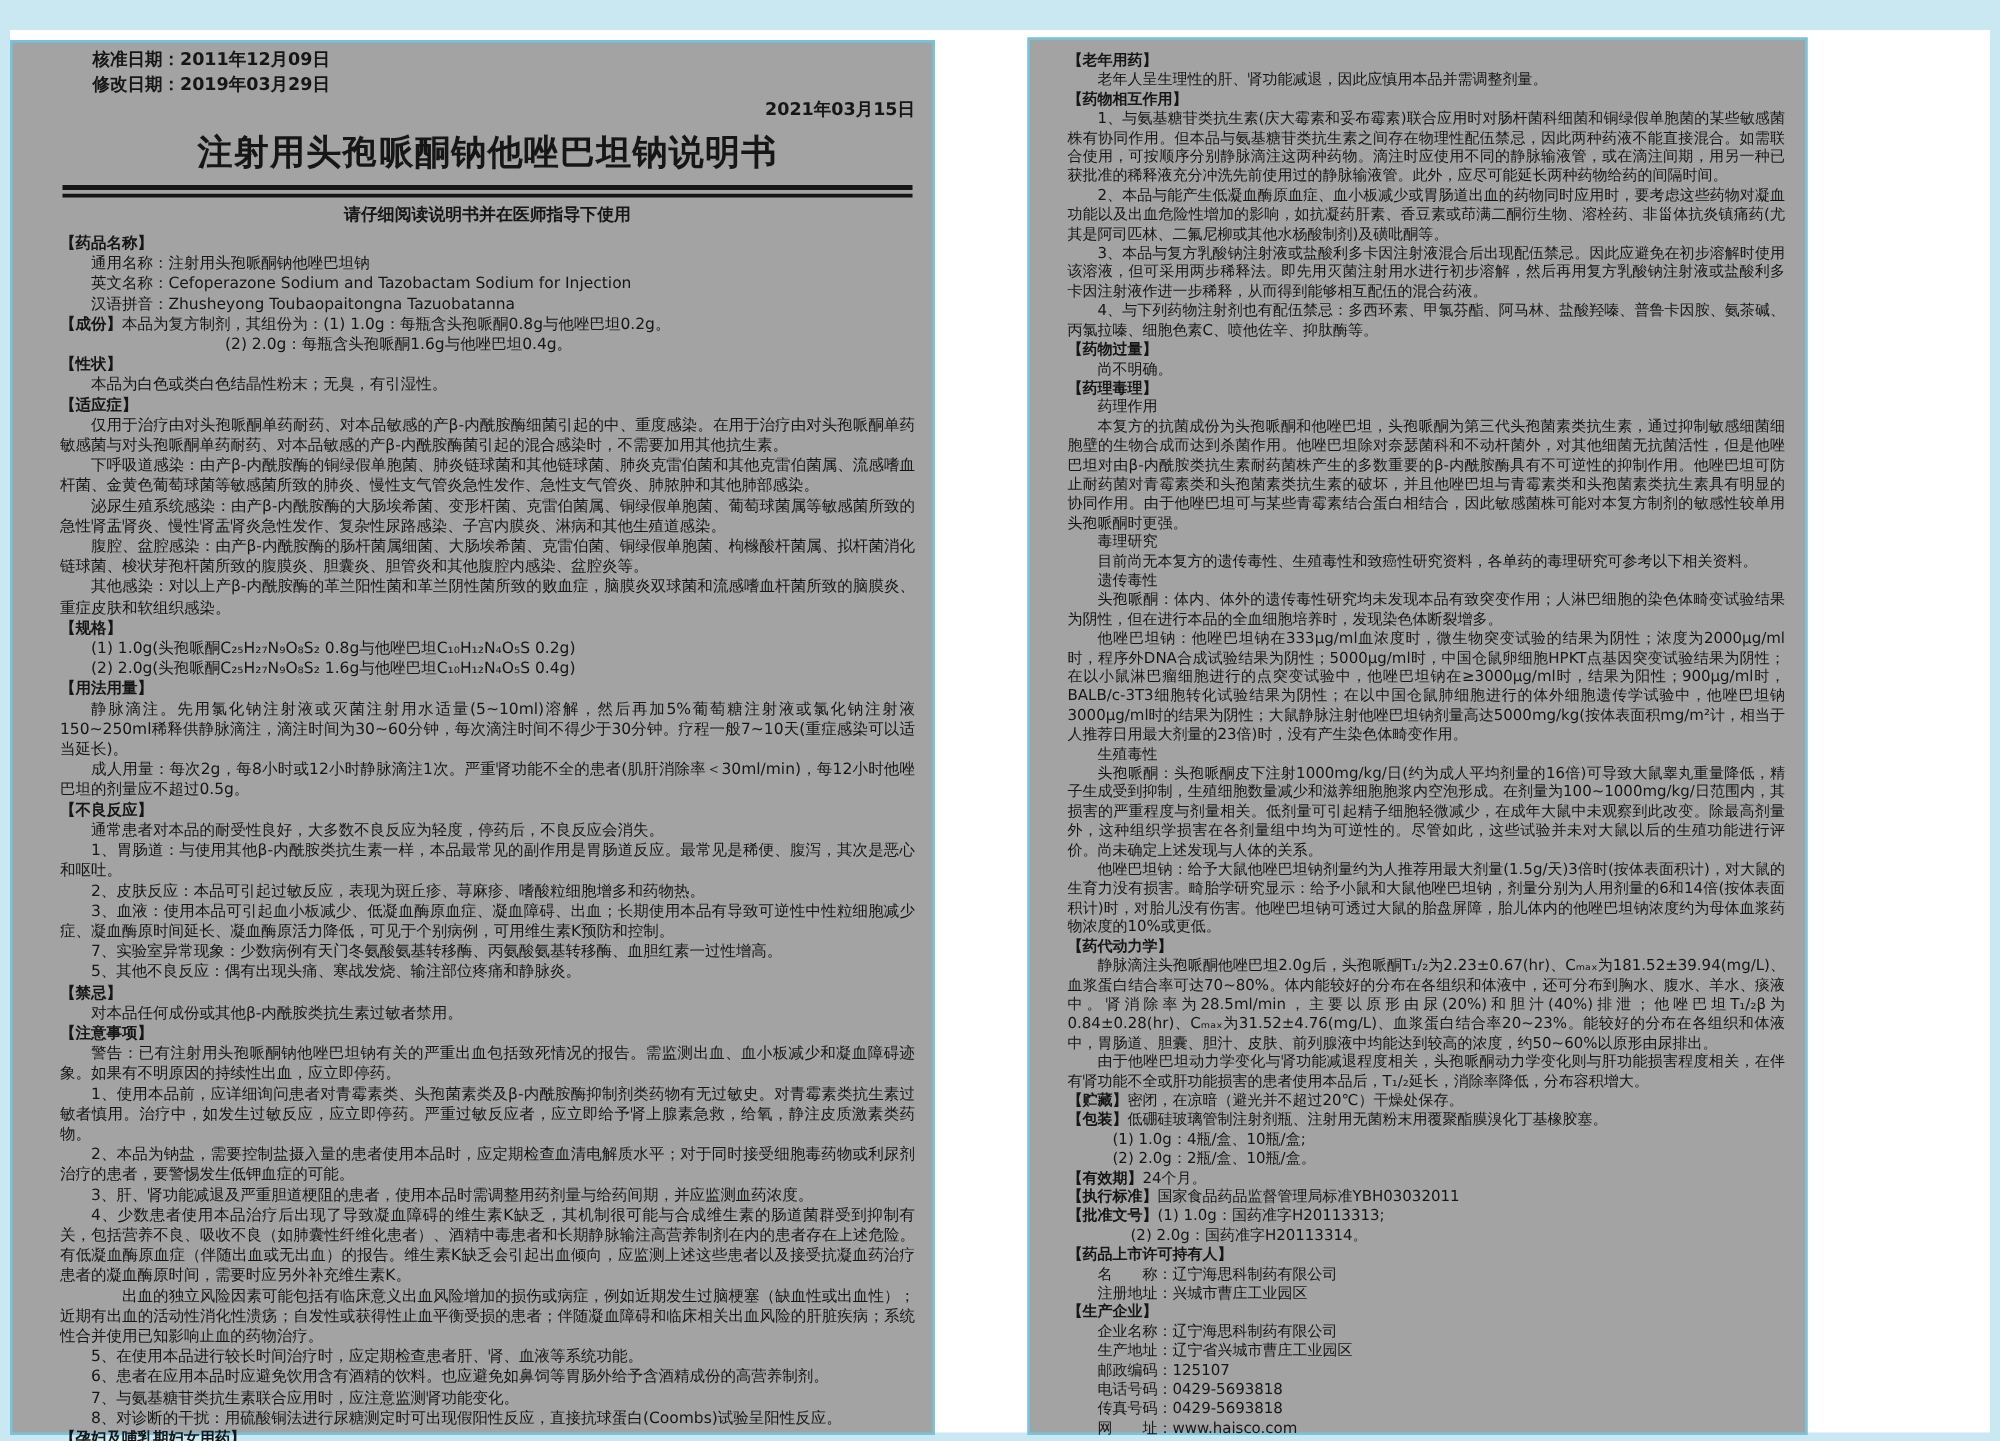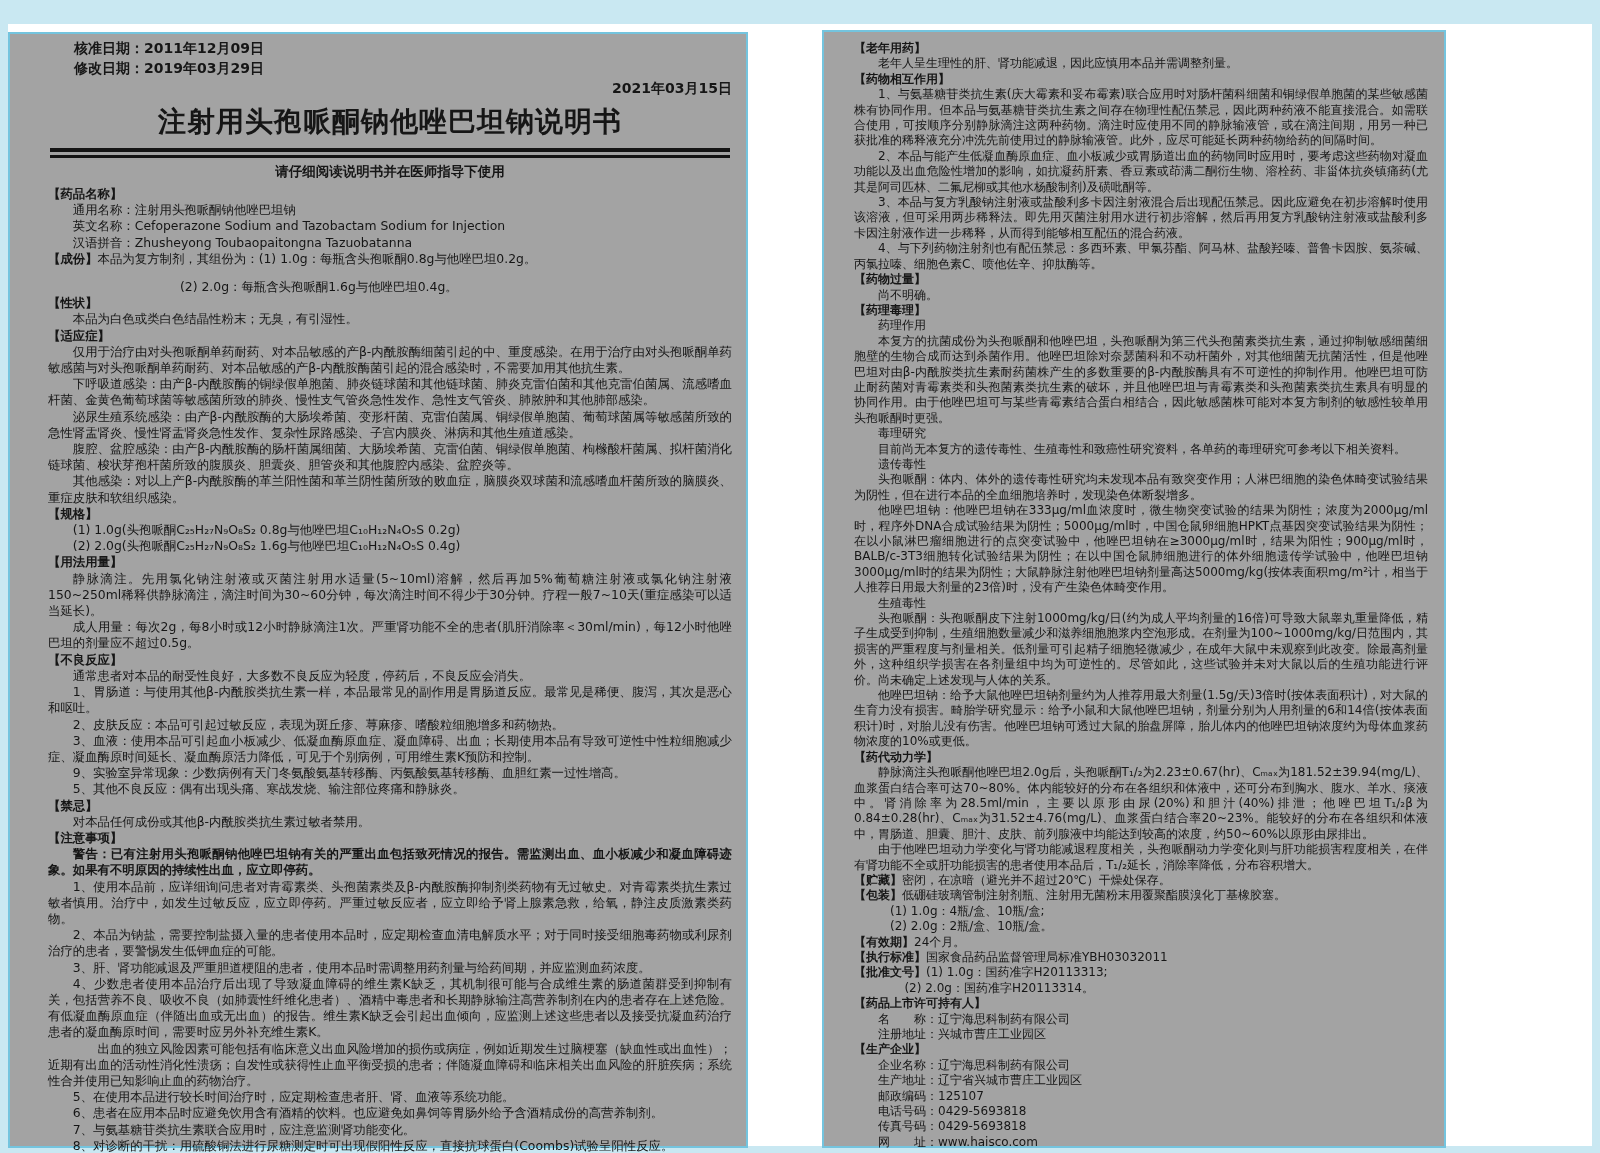--- a/index.html
+++ b/index.html
@@ -59,22 +59,22 @@
     font-size:13.5px;
     margin:3px 0 5px;
   }
 
   
   .para{font-size:12.4px;line-height:16.2px;text-align:justify;}
   .page-right .para{font-size:12px;line-height:15.4px;}
   .sec-h{font-weight:bold;}
   .ind{text-indent:2em;}
   .ind4{text-indent:4em;}
-  .bold{font-weight:bold;}
-  .pad-coform{padding-left:132px;margin-top:12px;}
+  .bold{font-weight:normal;}
+  .pad-coform{padding-left:132px;}
   .pad3{padding-left:3em;}
   .pad42{padding-left:4.2em;}
 </style>
 </head>
 <body>
 
 <div class="strip strip-top"></div>
 <div class="strip strip-bottom"></div>
 <div class="strip strip-left"></div>
 <div class="strip strip-right"></div>
@@ -107,21 +107,21 @@
       <div class="para ind"><span>(1) 1.0g(头孢哌酮C₂₅H₂₇N₉O₈S₂  0.8g与他唑巴坦C₁₀H₁₂N₄O₅S  0.2g)</span></div>
       <div class="para ind"><span>(2) 2.0g(头孢哌酮C₂₅H₂₇N₉O₈S₂  1.6g与他唑巴坦C₁₀H₁₂N₄O₅S  0.4g)</span></div>
       <div class="para"><span class="sec-h">【用法用量】</span></div>
       <div class="para ind"><span>静脉滴注。先用氯化钠注射液或灭菌注射用水适量(5~10ml)溶解，然后再加5%葡萄糖注射液或氯化钠注射液150~250ml稀释供静脉滴注，滴注时间为30~60分钟，每次滴注时间不得少于30分钟。疗程一般7~10天(重症感染可以适当延长)。</span></div>
       <div class="para ind"><span>成人用量：每次2g，每8小时或12小时静脉滴注1次。严重肾功能不全的患者(肌肝消除率＜30ml/min)，每12小时他唑巴坦的剂量应不超过0.5g。</span></div>
       <div class="para"><span class="sec-h">【不良反应】</span></div>
       <div class="para ind"><span>通常患者对本品的耐受性良好，大多数不良反应为轻度，停药后，不良反应会消失。</span></div>
       <div class="para ind"><span>1、胃肠道：与使用其他β-内酰胺类抗生素一样，本品最常见的副作用是胃肠道反应。最常见是稀便、腹泻，其次是恶心和呕吐。</span></div>
       <div class="para ind"><span>2、皮肤反应：本品可引起过敏反应，表现为斑丘疹、荨麻疹、嗜酸粒细胞增多和药物热。</span></div>
       <div class="para ind"><span>3、血液：使用本品可引起血小板减少、低凝血酶原血症、凝血障碍、出血；长期使用本品有导致可逆性中性粒细胞减少症、凝血酶原时间延长、凝血酶原活力降低，可见于个别病例，可用维生素K预防和控制。</span></div>
-      <div class="para ind"><span>9、实验室异常现象：少数病例有天门冬氨酸氨基转移酶、丙氨酸氨基转移酶、血胆红素一过性增高。</span></div>
+      <div class="para ind"><span>7、实验室异常现象：少数病例有天门冬氨酸氨基转移酶、丙氨酸氨基转移酶、血胆红素一过性增高。</span></div>
       <div class="para ind"><span>5、其他不良反应：偶有出现头痛、寒战发烧、输注部位疼痛和静脉炎。</span></div>
       <div class="para"><span class="sec-h">【禁忌】</span></div>
       <div class="para ind"><span>对本品任何成份或其他β-内酰胺类抗生素过敏者禁用。</span></div>
       <div class="para"><span class="sec-h">【注意事项】</span></div>
       <div class="para ind bold"><span>警告：已有注射用头孢哌酮钠他唑巴坦钠有关的严重出血包括致死情况的报告。需监测出血、血小板减少和凝血障碍迹象。如果有不明原因的持续性出血，应立即停药。</span></div>
       <div class="para ind"><span>1、使用本品前，应详细询问患者对青霉素类、头孢菌素类及β-内酰胺酶抑制剂类药物有无过敏史。对青霉素类抗生素过敏者慎用。治疗中，如发生过敏反应，应立即停药。严重过敏反应者，应立即给予肾上腺素急救，给氧，静注皮质激素类药物。</span></div>
       <div class="para ind"><span>2、本品为钠盐，需要控制盐摄入量的患者使用本品时，应定期检查血清电解质水平；对于同时接受细胞毒药物或利尿剂治疗的患者，要警惕发生低钾血症的可能。</span></div>
       <div class="para ind"><span>3、肝、肾功能减退及严重胆道梗阻的患者，使用本品时需调整用药剂量与给药间期，并应监测血药浓度。</span></div>
       <div class="para ind"><span>4、少数患者使用本品治疗后出现了导致凝血障碍的维生素K缺乏，其机制很可能与合成维生素的肠道菌群受到抑制有关，包括营养不良、吸收不良（如肺囊性纤维化患者）、酒精中毒患者和长期静脉输注高营养制剂在内的患者存在上述危险。有低凝血酶原血症（伴随出血或无出血）的报告。维生素K缺乏会引起出血倾向，应监测上述这些患者以及接受抗凝血药治疗患者的凝血酶原时间，需要时应另外补充维生素K。</span></div>
       <div class="para ind4"><span>出血的独立风险因素可能包括有临床意义出血风险增加的损伤或病症，例如近期发生过脑梗塞（缺血性或出血性）；近期有出血的活动性消化性溃疡；自发性或获得性止血平衡受损的患者；伴随凝血障碍和临床相关出血风险的肝脏疾病；系统性合并使用已知影响止血的药物治疗。</span></div>

